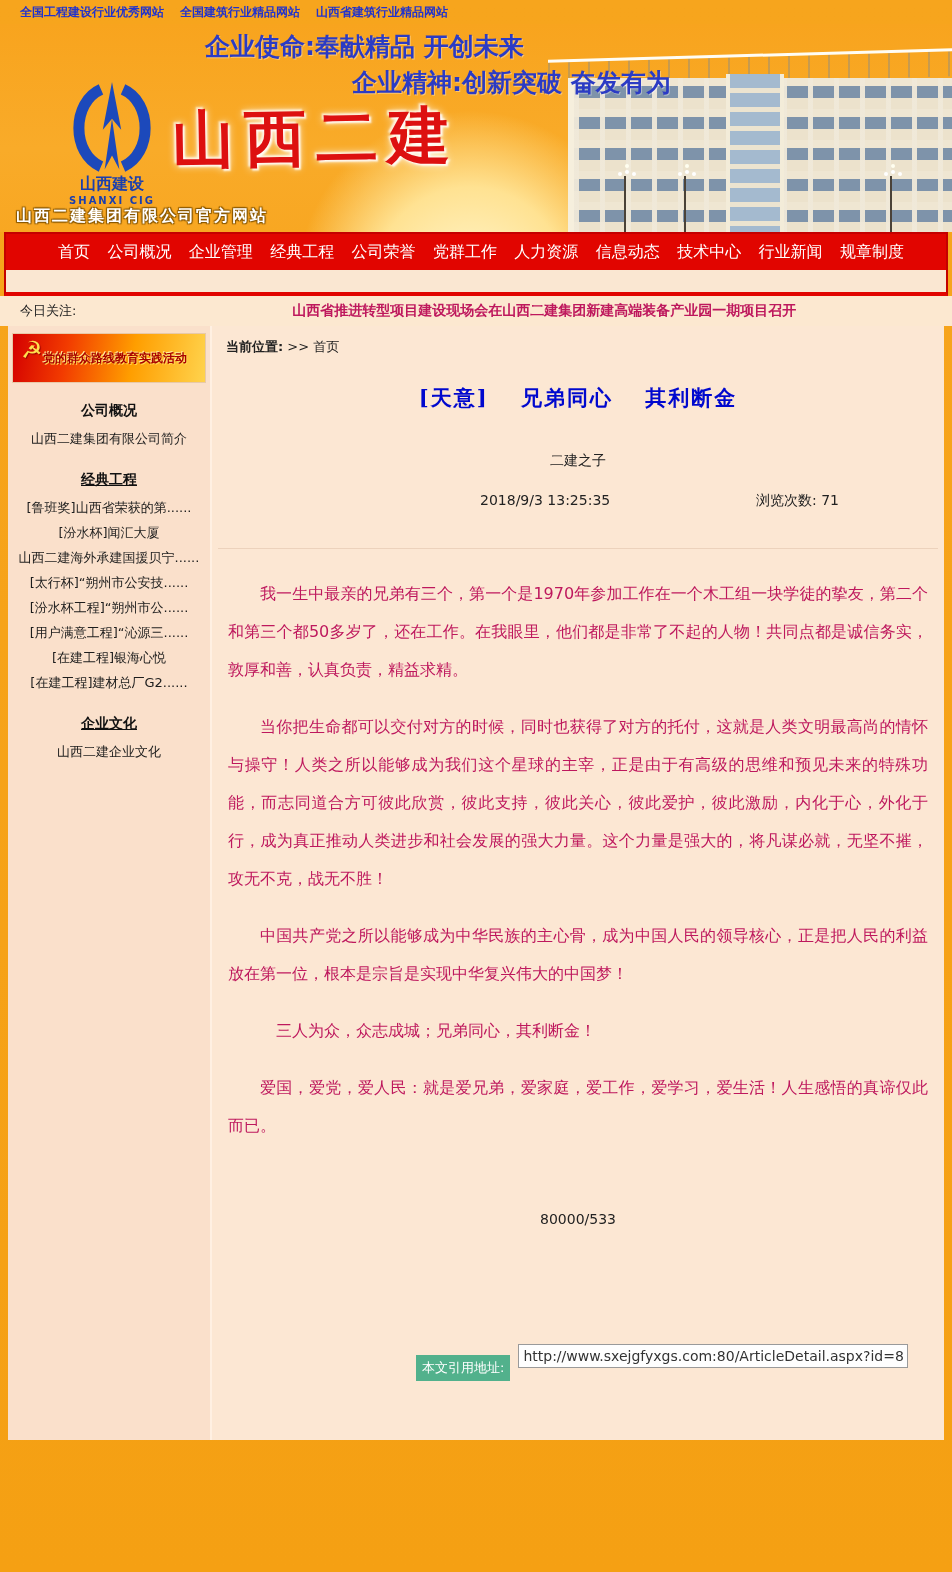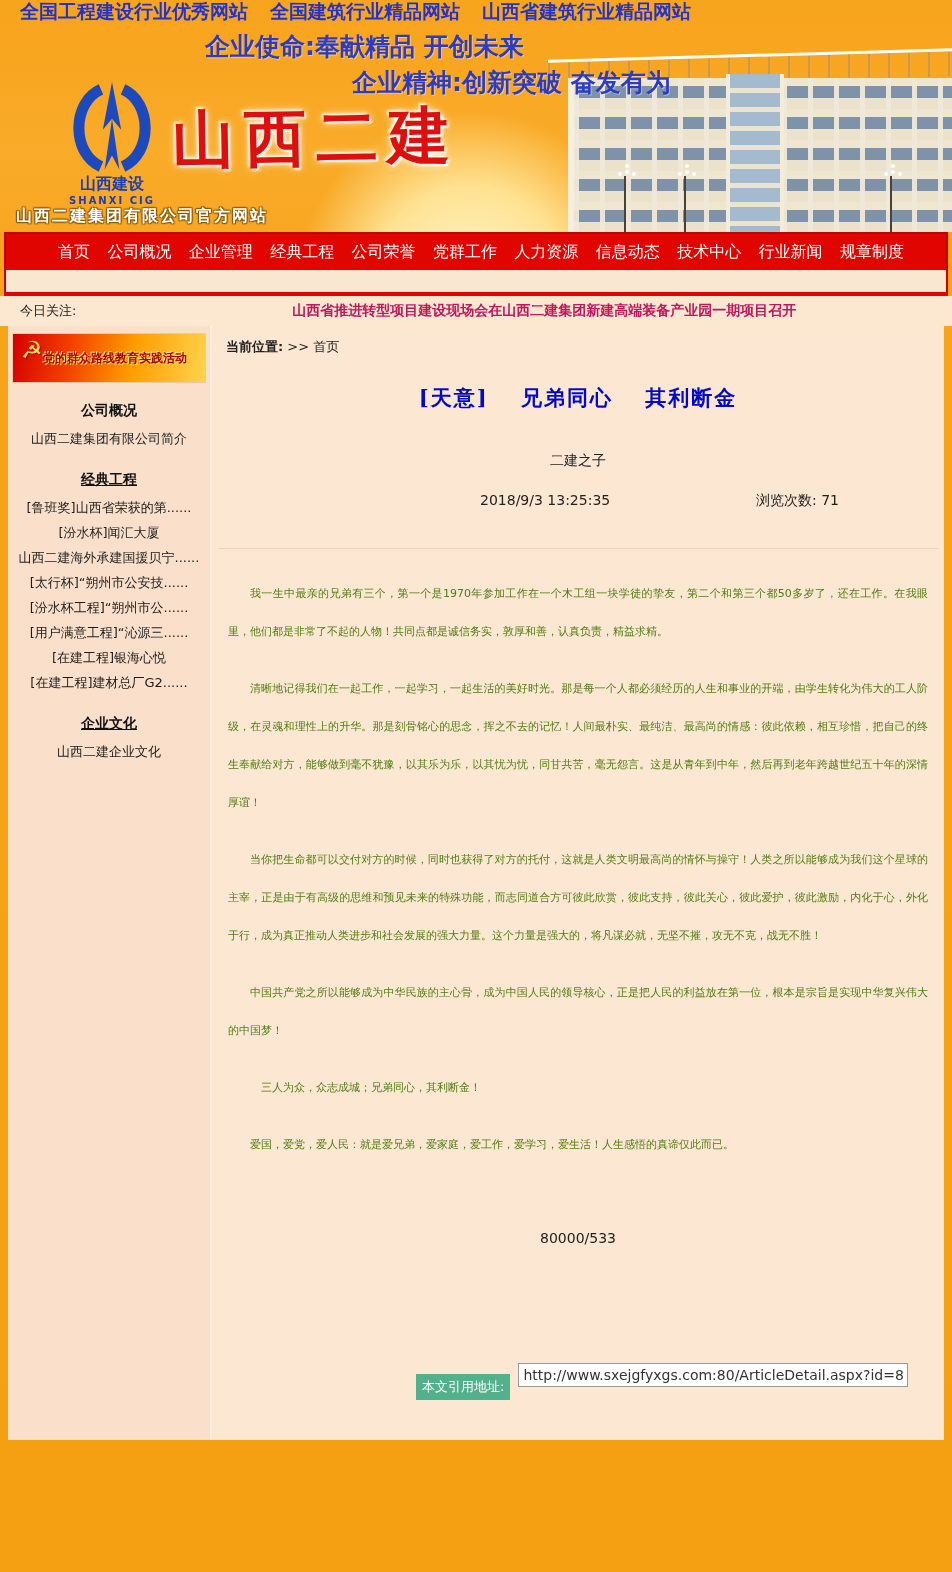--- a/index.html
+++ b/index.html
@@ -5,22 +5,22 @@
   * { box-sizing: border-box; margin: 0; padding: 0; }
   html,body { width: 952px; }
   body {
     font-family: "DejaVu Sans", "Liberation Sans", sans-serif;
     background: #f6a219;
     color: #111;
   }
   .page { width: 952px; min-height: 1572px; background: linear-gradient(180deg,#f7a51d 0,#f5a013 100%); }
 
   
-  .topbar { height: 24px; display:flex; align-items:center; gap:22px; padding-left:20px;
-            font-size:19px; font-weight:bold; color:#2233cc; }
+  .topbar { height: 24px; display:flex; align-items:center; gap:16px; padding-left:20px;
+            font-size:12px; font-weight:bold; color:#2233cc; }
   .top-link { color:#2233cc; text-decoration:none; cursor:pointer; }
 
   
   .header { position: relative; height: 208px; overflow: hidden;
             background: linear-gradient(180deg,#f8a41e 0%, #f9ab29 60%, #f8a722 100%); }
   .sun { position:absolute; left:290px; top:80px; width:360px; height:360px; border-radius:50%;
          background: radial-gradient(circle, #fff6cf 0%, #ffe292 38%, rgba(250,172,40,0) 68%); }
   .slogan1 { position:absolute; left:205px; top:6px; font-size:25px; font-weight:bold; color:#2b3bc4;
              text-shadow: 1px 1px 0 rgba(255,255,255,.35); }
   .slogan2 { position:absolute; left:352px; top:42px; font-size:25px; font-weight:bold; color:#2b3bc4;
@@ -88,21 +88,21 @@
   .breadcrumb b { font-weight:bold; }
   .breadcrumb a { color:#222; text-decoration:none; cursor:pointer; }
   .art-title { text-align:center; margin-top:28px; font-size:21px; font-weight:bold; color:#0008ce;
                font-family: "DejaVu Serif", "Liberation Serif", serif; letter-spacing:2px; }
   .art-author { text-align:center; margin-top:40px; font-size:14px; color:#222; }
   .art-meta { position:relative; height:20px; margin-top:22px; font-size:14px; color:#222; }
   .art-date { position:absolute; left:268px; }
   .art-views { position:absolute; left:544px; }
   .art-sep { border-top:1px solid #ecd2bc; margin:36px 6px 0 6px; }
   .article { padding:26px 16px 0 16px; }
-  .article p { color:#4d7c0f; font-size:11px; line-height:38px; text-indent:2em; margin-bottom:19px;
+  .article p { color:#be185d; font-size:16px; line-height:38px; text-indent:2em; margin-bottom:19px;
                text-align:justify; }
   .page-info { text-align:center; font-size:14px; color:#222; margin-top:66px; }
 
   .cite-row { display:flex; align-items:center; margin:104px 0 0 204px; }
   .cite-label { background:#52b18c; color:#fff; font-size:13px; padding:4px 6px; white-space:nowrap;margin-top:24px; }
   .cite-input { width:390px; height:24px; margin-left:8px; border:1px solid #9a9a9a; background:#fefefe;
                 font-size:14px; color:#333; padding:0 4px; font-family:"DejaVu Sans", sans-serif; }
 </style>
 </head>
 <body>
@@ -221,21 +221,20 @@
       <div class="art-meta">
         <span class="art-date">2018/9/3 13:25:35</span>
         <span class="art-views">浏览次数: 71</span>
       </div>
 
       <div class="art-sep"></div>
 
       <div class="article">
 
       <p>我一生中最亲的兄弟有三个，第一个是1970年参加工作在一个木工组一块学徒的挚友，第二个和第三个都50多岁了，还在工作。在我眼里，他们都是非常了不起的人物！共同点都是诚信务实，敦厚和善，认真负责，精益求精。</p>
-          <p>清晰地记得我们在一起工作，一起学习，一起生活的美好时光。那是每一个人都必须经历的人生和事业的开端，由学生转化为伟大的工人阶级，在灵魂和理性上的升华。那是刻骨铭心的思念，挥之不去的记忆！人间最朴实、最纯洁、最高尚的情感：彼此依赖，相互珍惜，把自己的终生奉献给对方，能够做到毫不犹豫，以其乐为乐，以其忧为忧，同甘共苦，毫无怨言。这是从青年到中年，然后再到老年跨越世纪五十年的深情厚谊！</p>
           <p>当你把生命都可以交付对方的时候，同时也获得了对方的托付，这就是人类文明最高尚的情怀与操守！人类之所以能够成为我们这个星球的主宰，正是由于有高级的思维和预见未来的特殊功能，而志同道合方可彼此欣赏，彼此支持，彼此关心，彼此爱护，彼此激励，内化于心，外化于行，成为真正推动人类进步和社会发展的强大力量。这个力量是强大的，将凡谋必就，无坚不摧，攻无不克，战无不胜！</p>
           <p>中国共产党之所以能够成为中华民族的主心骨，成为中国人民的领导核心，正是把人民的利益放在第一位，根本是宗旨是实现中华复兴伟大的中国梦！</p>
           <p>　三人为众，众志成城；兄弟同心，其利断金！</p>
           <p>爱国，爱党，爱人民：就是爱兄弟，爱家庭，爱工作，爱学习，爱生活！人生感悟的真谛仅此而已。</p>
         </div>
 
       <div class="page-info">80000/533</div>
 
       <div class="cite-row">
         <span class="cite-label">本文引用地址:</span>

